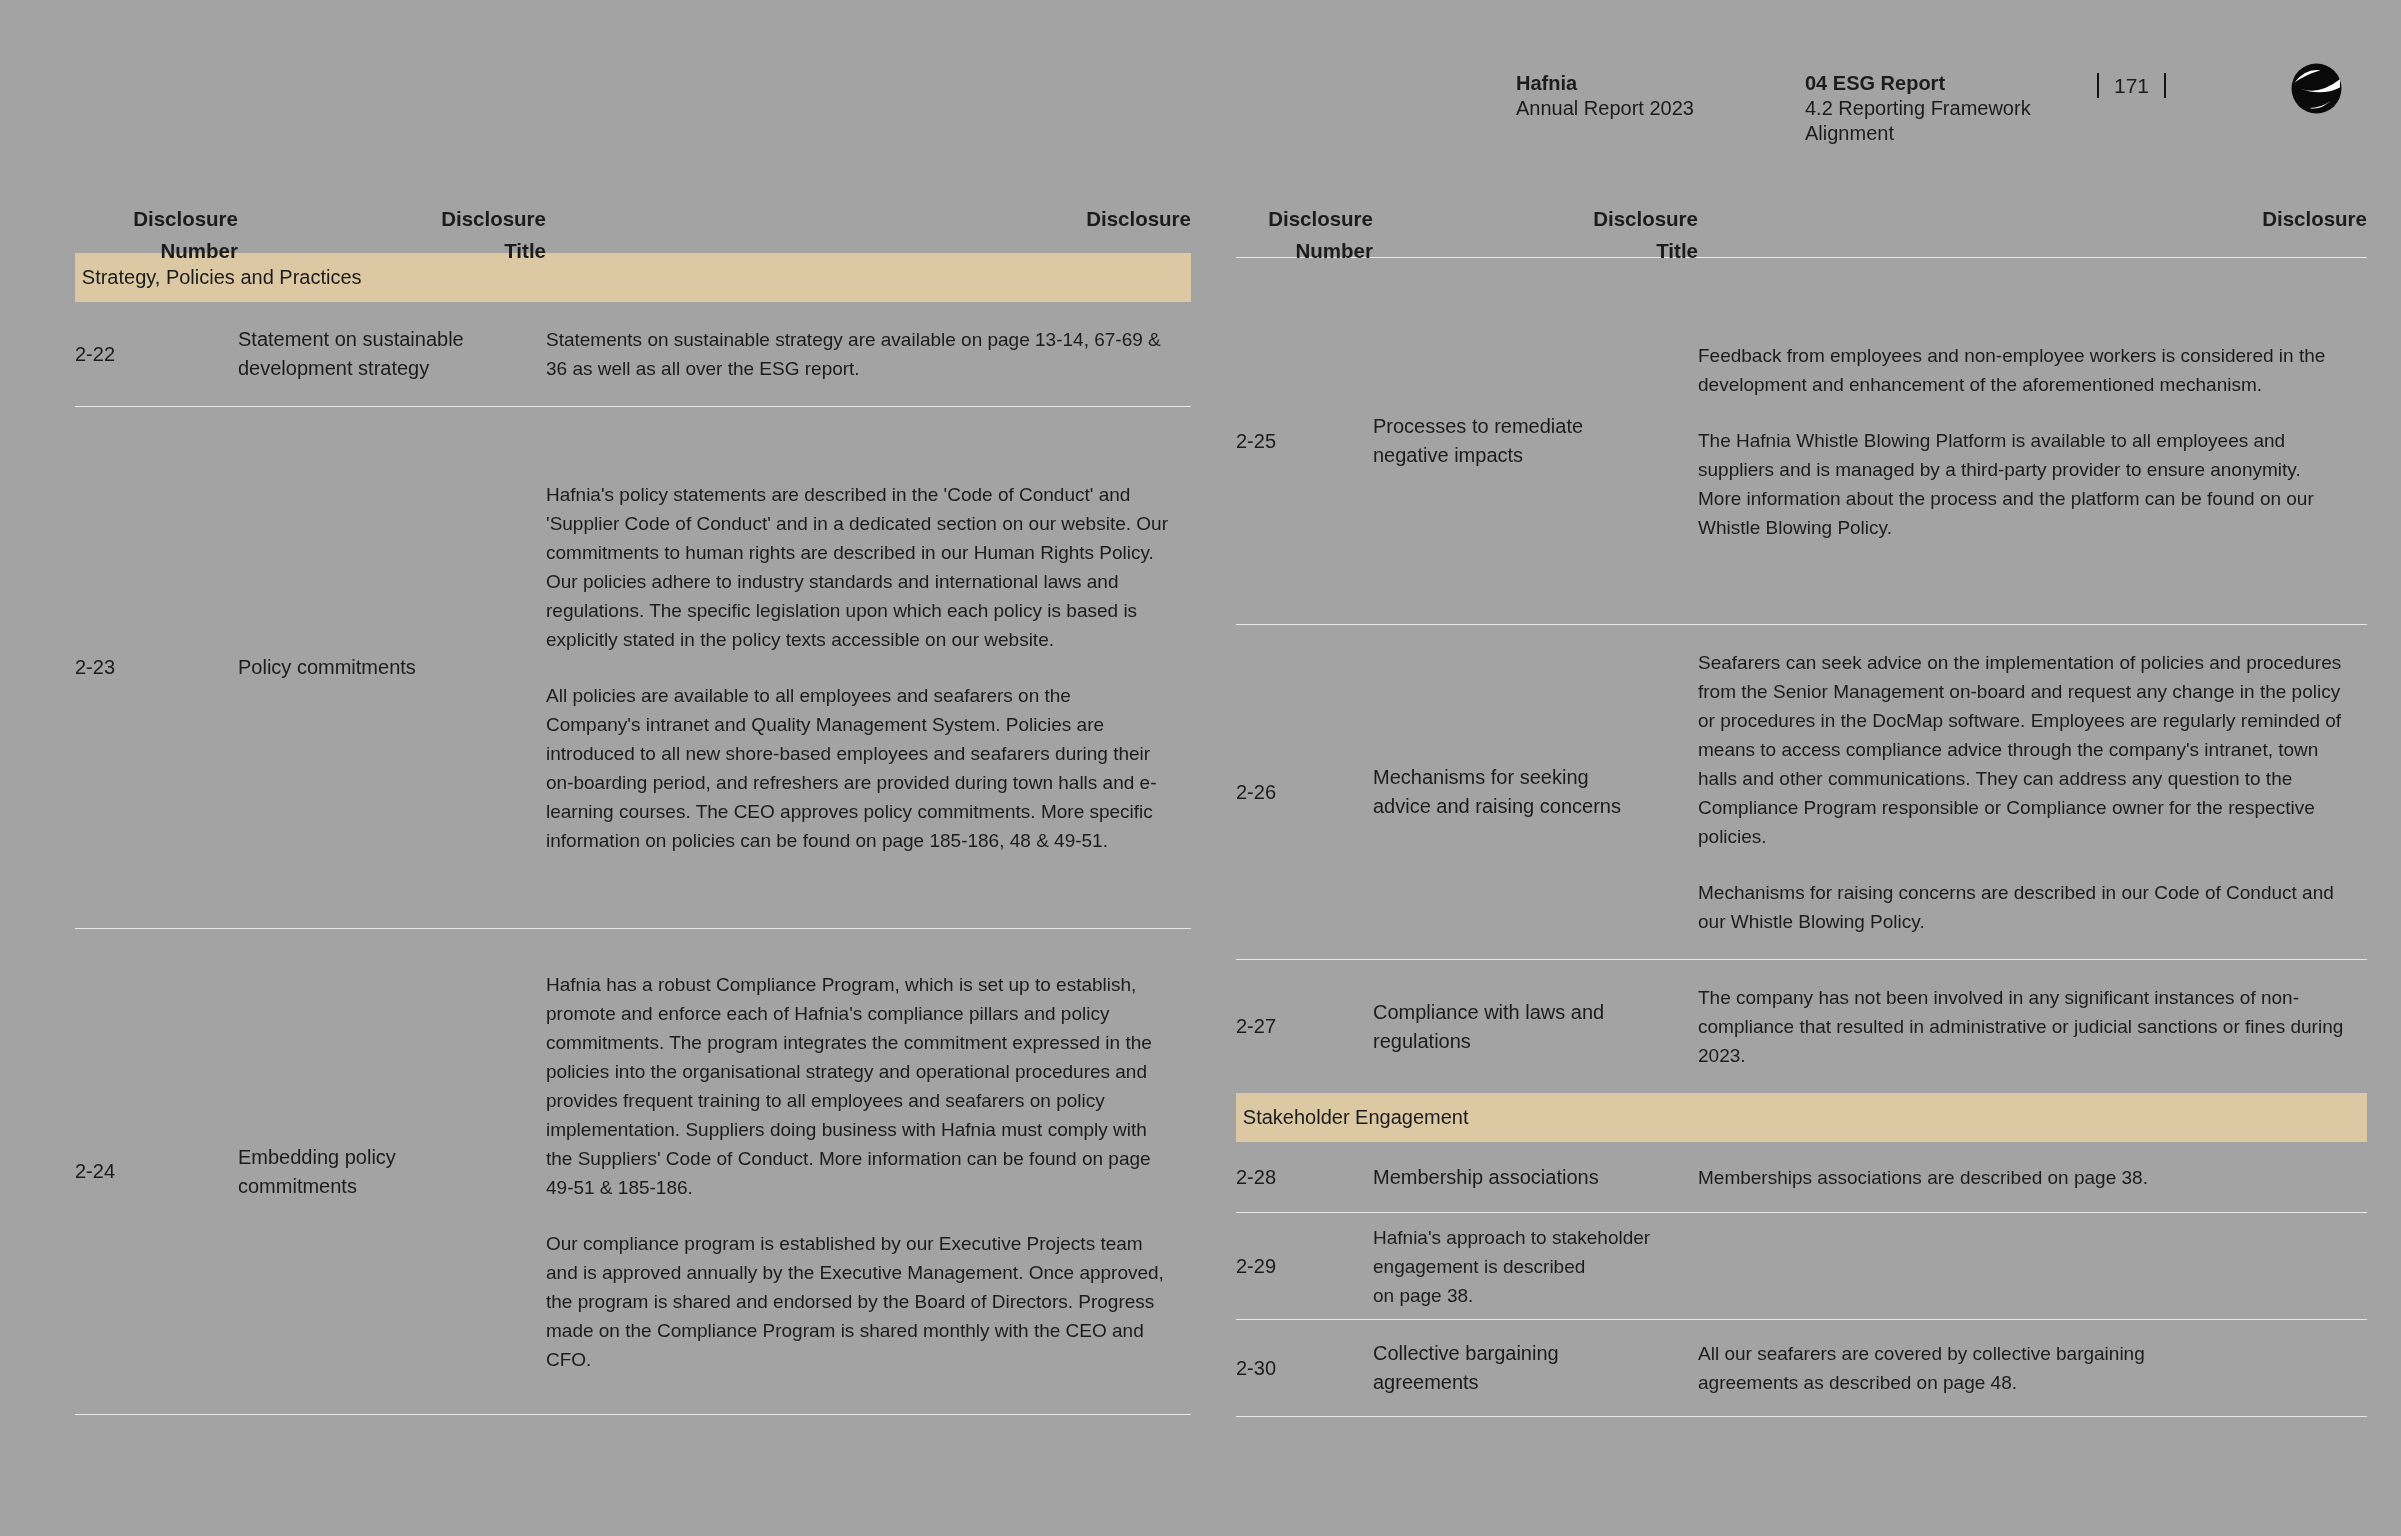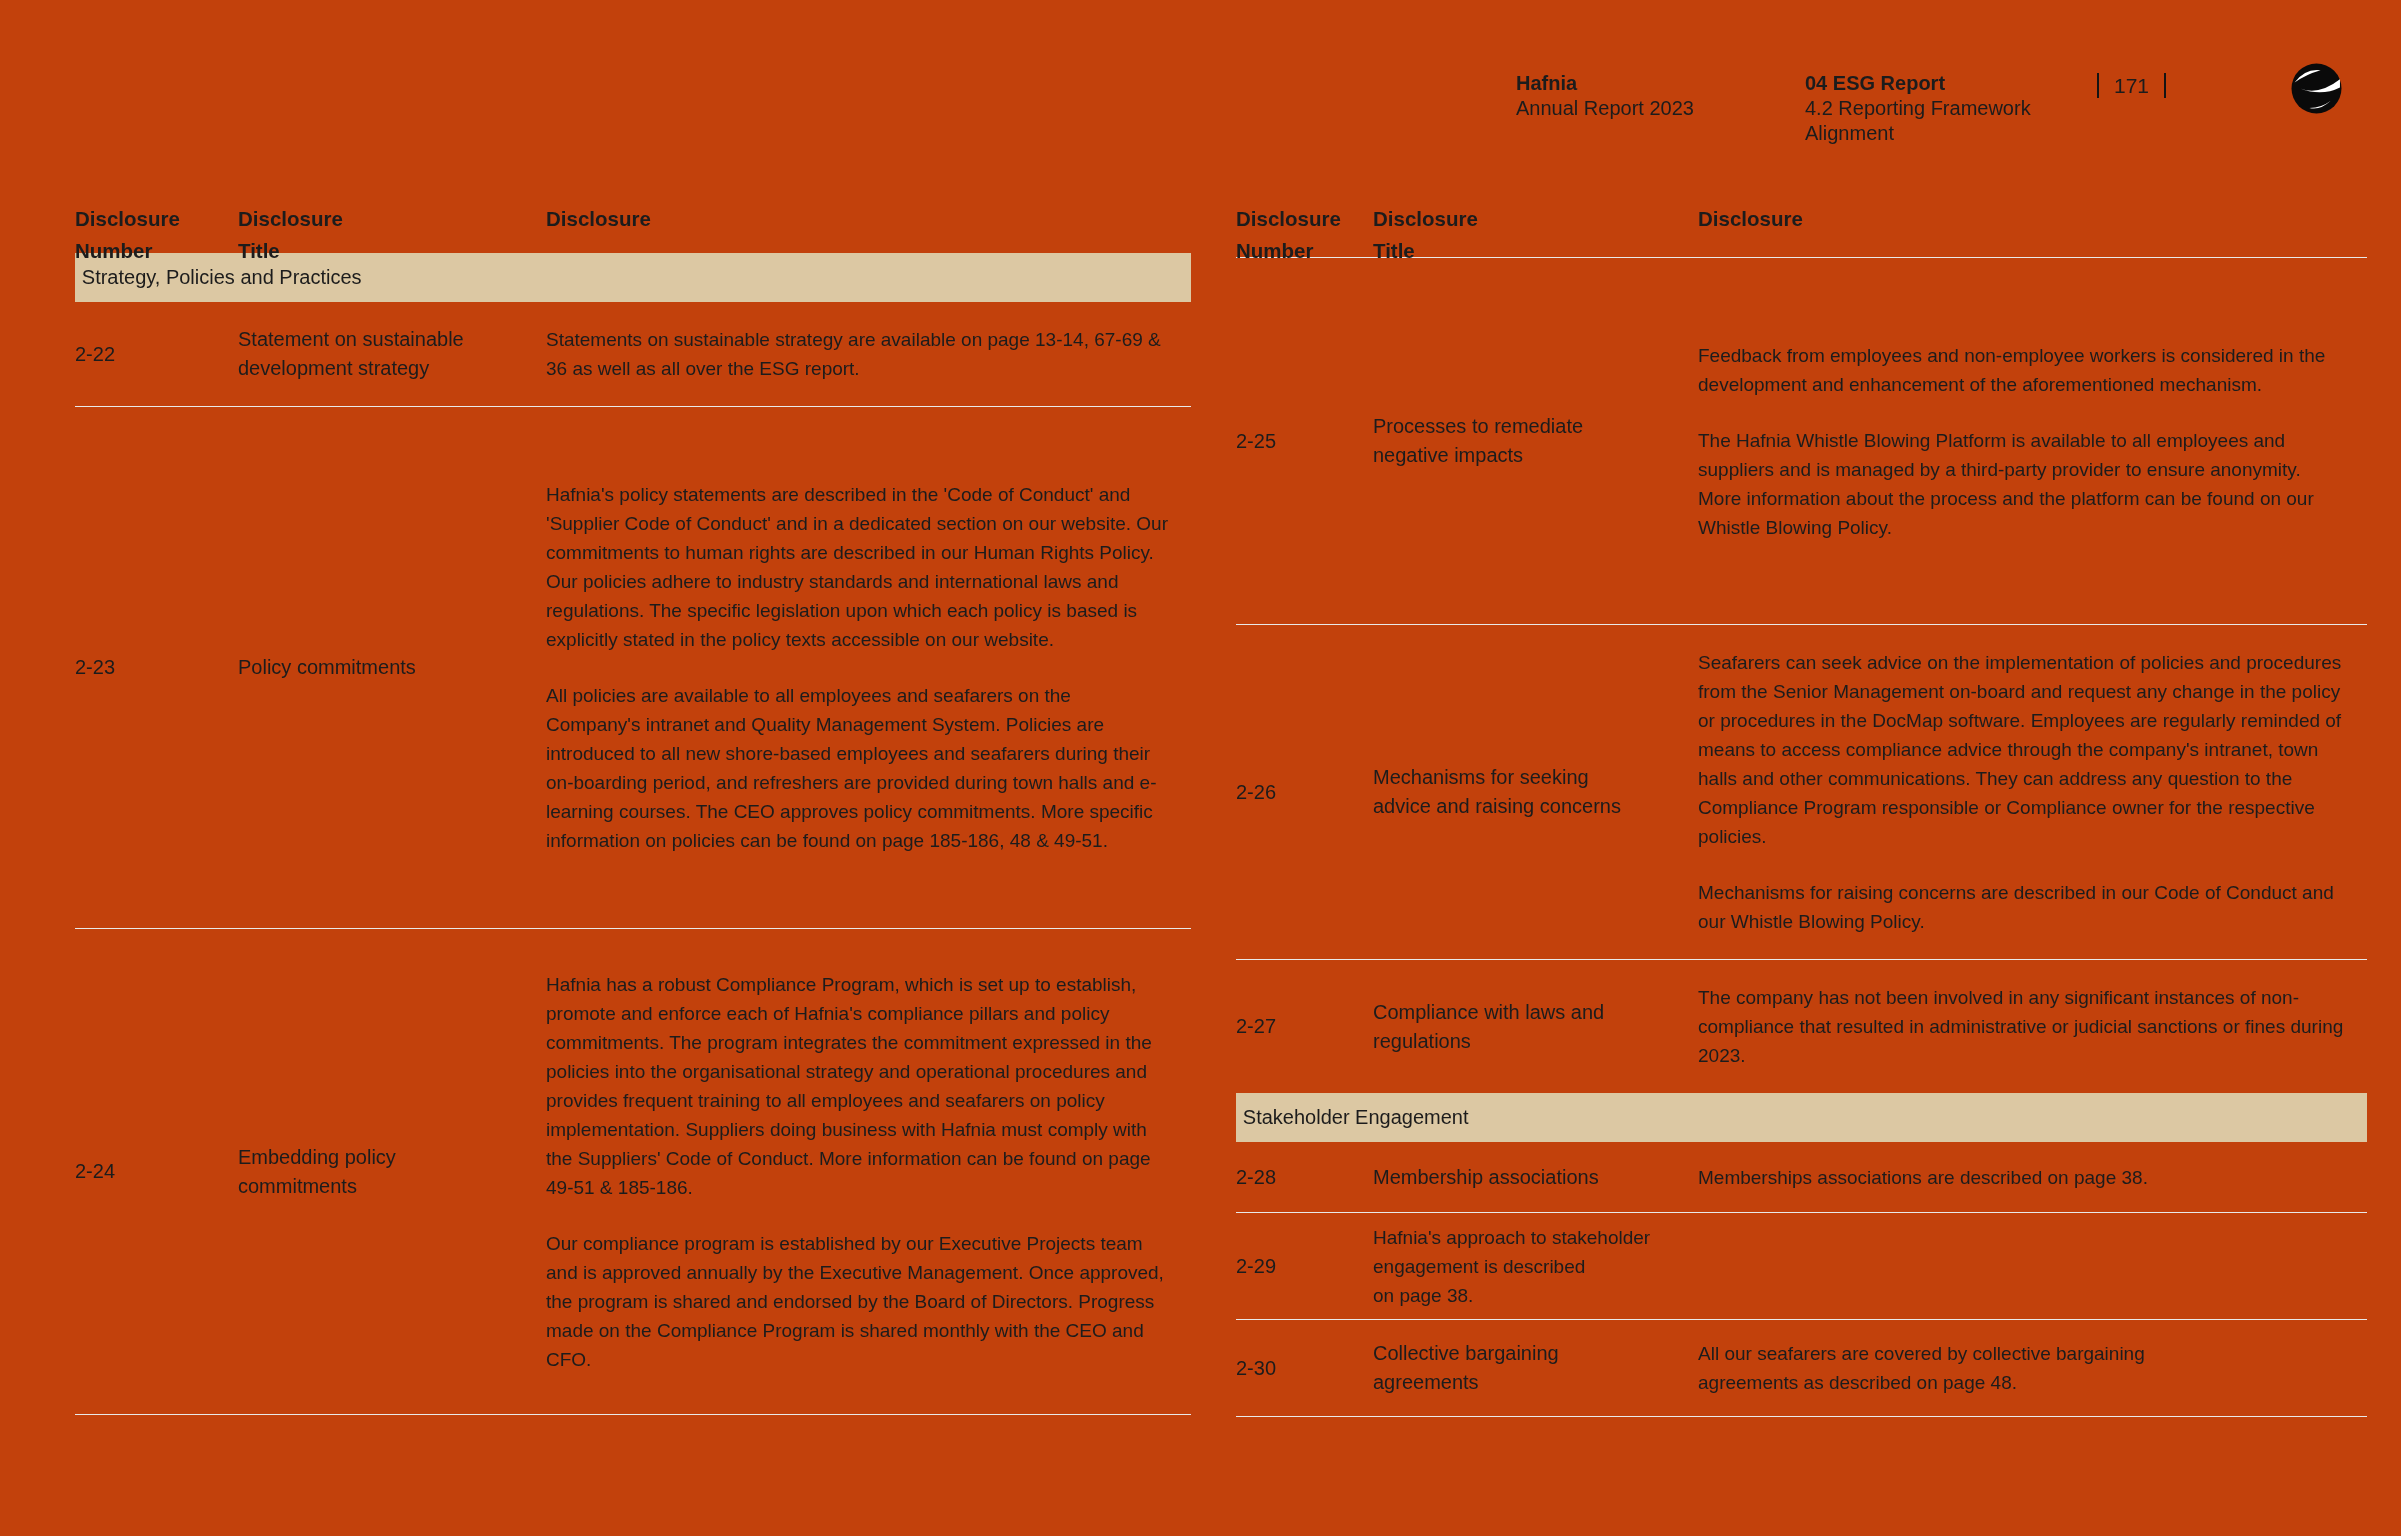--- a/index.html
+++ b/index.html
@@ -1,19 +1,19 @@
 <!DOCTYPE html>
 <html style="font-size:11px"><head>
 <meta charset="utf-8">
 <style>
   html,body { margin:0; padding:0; background:#ffffff; }
   .page {
     position:relative;
     width:2401px; height:1537px;
-    background:#c2410c;
+    background:#a3a3a3;
     color:#1c1c1c;
     font-family:"Liberation Sans", sans-serif;
     overflow:hidden;
   }
 
   
   .brand-block { position:absolute; left:1516px; top:71px; font-size:20px; line-height:25px; }
   .section-block { position:absolute; left:1805px; top:71px; width:246px; font-size:20px; line-height:25px; }
   .bold-line { font-weight:700; }
   .pagenum {
@@ -29,21 +29,21 @@
   .logo svg { display:block; width:51px; height:51px; }
 
   
   .tbl { position:absolute; top:203px; box-sizing:border-box; }
   .tbl-left  { left:75px;  width:1116px; }
   .tbl-right { left:1236px; width:1131px; }
 
   .thead { display:grid; align-items:start; font-weight:700; font-size:20.5px; line-height:31.5px; box-sizing:border-box; }
   .tbl-left  .thead { grid-template-columns:163px 308px 1fr; height:50px; }
   .tbl-right .thead { grid-template-columns:137px 325px 1fr; height:55px; border-bottom:0.7px solid #e9e9e9; }
-  .th { white-space:pre-line; }
+  .th { white-space:pre-line;text-align:right; }
 
   .section-bar {
     height:49px; background:#dcc8a3;
     display:flex; align-items:center;
     padding-left:6.8px; box-sizing:border-box;
     font-size:20px;
   }
 
   .row { display:grid; align-items:center; border-bottom:0.7px solid #e9e9e9; box-sizing:border-box; }
   .tbl-left  .row { grid-template-columns:163px 308px 1fr; }

